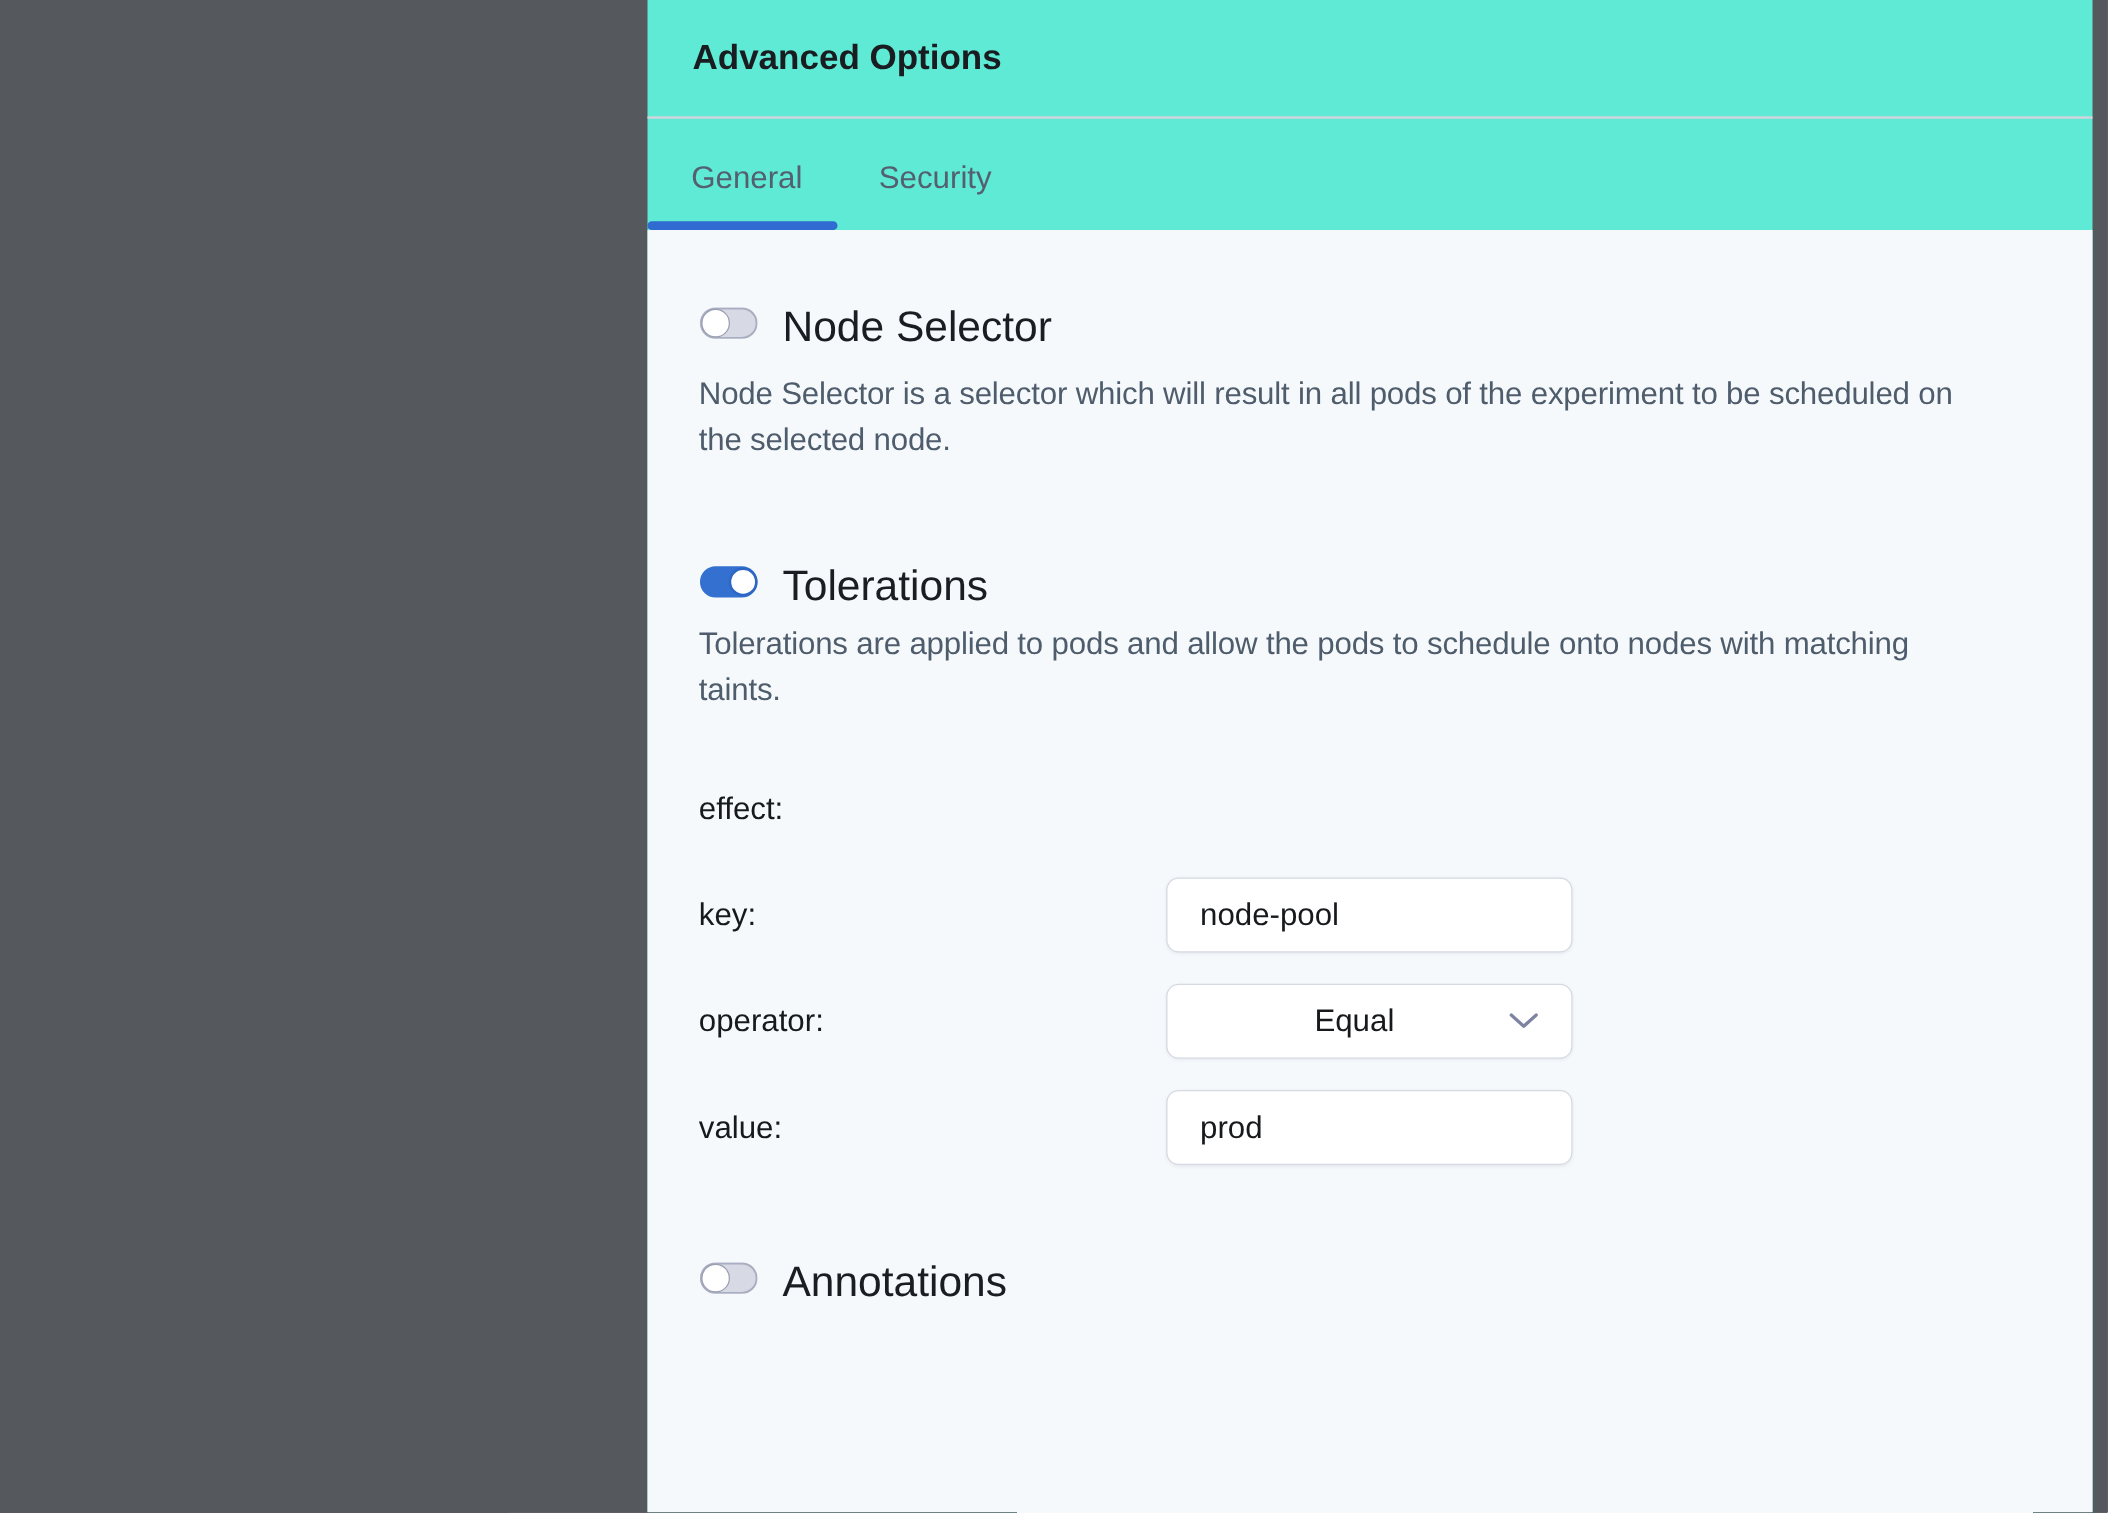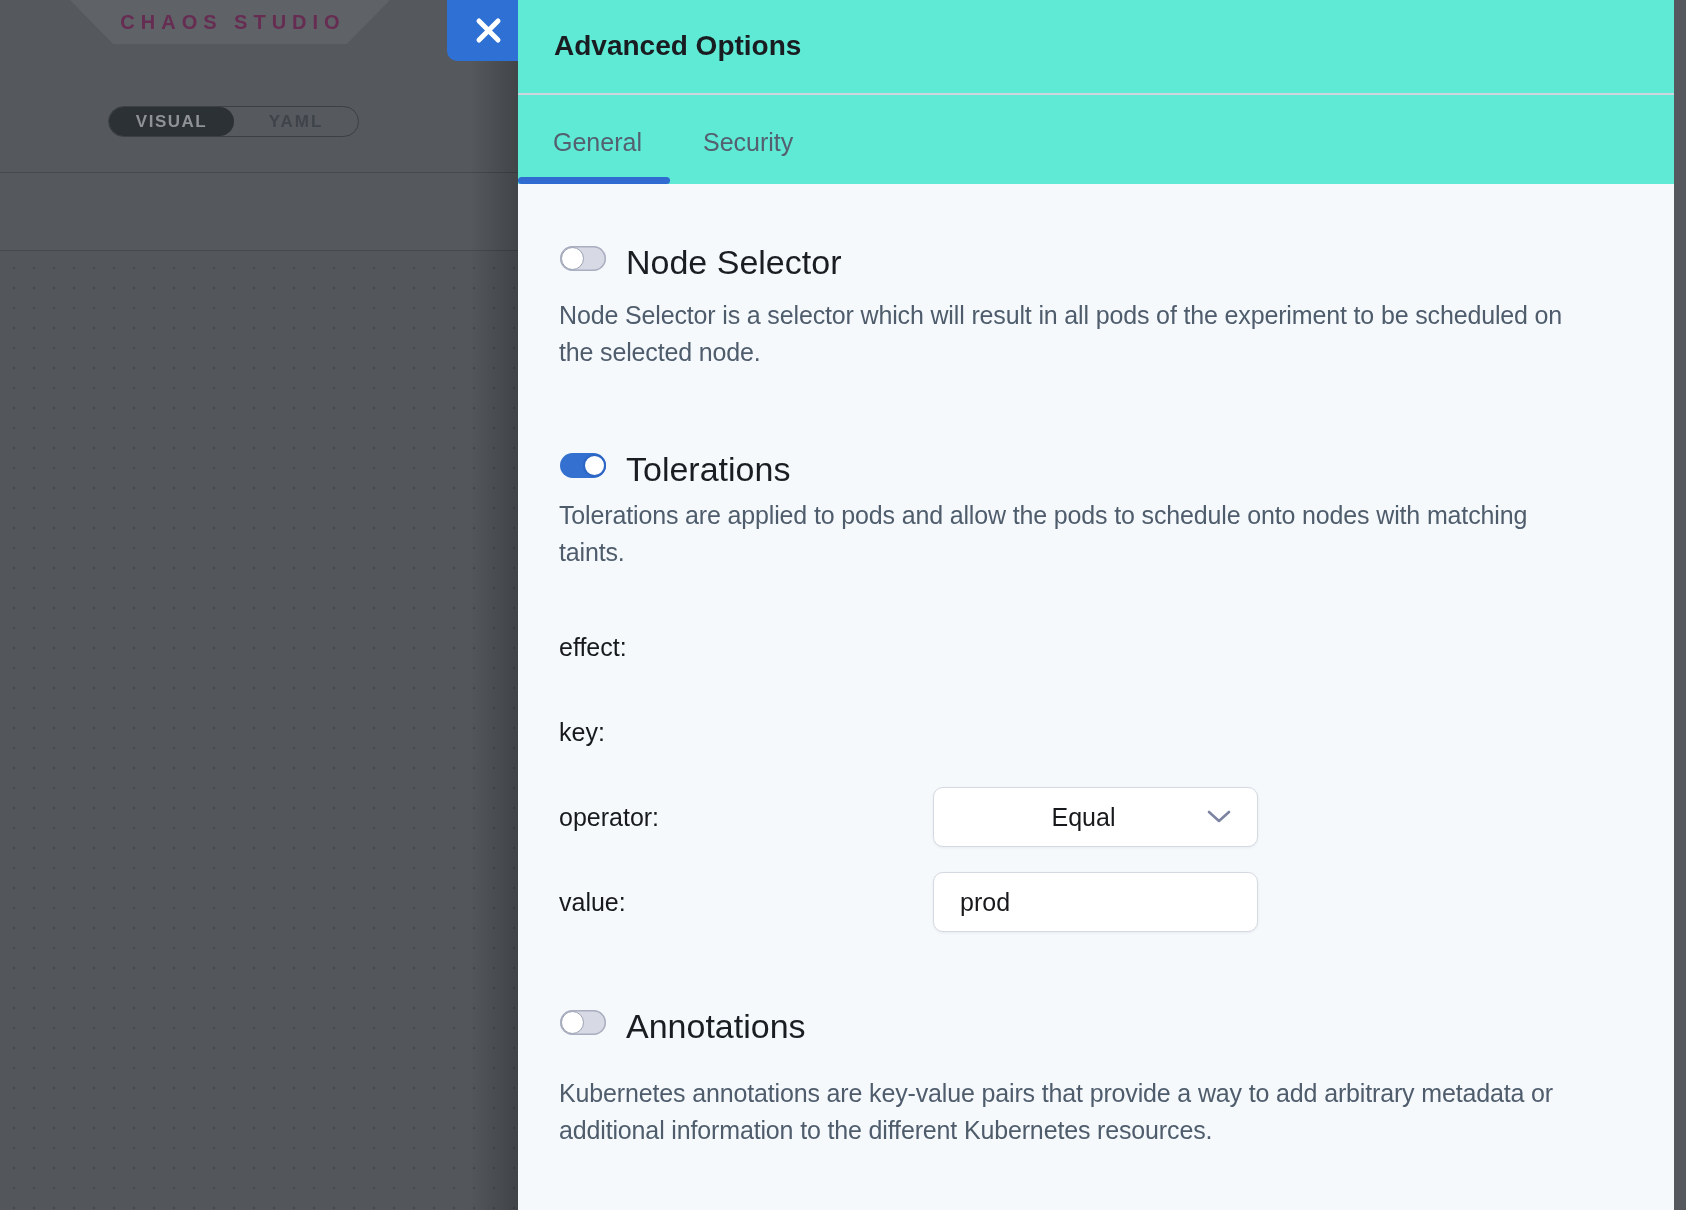--- a/index.html
+++ b/index.html
@@ -60,45 +60,20 @@
   .select-box .sel-value{padding-left:26px;font-size:25px;color:#17191c;flex:1;}
   .select-box .chev{margin-right:26px;display:flex;align-items:center;}
   .text-input{padding:0 0 0 26px;font-size:25px;color:#17191c;outline:none;}
   input.text-input{background:#ffffff;}
 </style>
 </head>
 <body>
 
 <div class="screen">
 
-  <div class="stage">
-    <div class="brand-banner">
-      <span>CHAOS STUDIO</span>
-    </div>
-
-    <div class="seg-control">
-      <div class="seg-visual">
-        <span>VISUAL</span>
-      </div>
-      <div class="seg-yaml">
-        <span>YAML</span>
-      </div>
-    </div>
-
-    <div class="stage-divider"></div>
-    <div class="canvas"></div>
-    <div class="drawer-shadow"></div>
-
-    <button class="close-btn">
-      <svg width="27" height="27" viewBox="0 0 27 27">
-        <line x1="4" y1="4" x2="23" y2="23" stroke="#ffffff" stroke-width="5" stroke-linecap="round"></line>
-        <line x1="23" y1="4" x2="4" y2="23" stroke="#ffffff" stroke-width="5" stroke-linecap="round"></line>
-      </svg>
-    </button>
-  </div>
 
   <div class="drawer">
 
     <div class="drawer-title">Advanced Options</div>
     <div class="title-divider"></div>
 
     <button class="tab tab-general">
       <span>General</span>
     </button>
     <button class="tab tab-security">
@@ -116,34 +91,34 @@
 
     <div class="toggle on" style="left:42px;top:453px;">
       <span class="knob"></span>
     </div>
     <div class="section-label" style="left:108px;top:450px;">Tolerations</div>
     <div class="section-desc" style="top:497px;">Tolerations are applied to pods and allow the pods to schedule onto nodes with matching taints.</div>
 
     <div class="field-label" style="top:632px;">effect:</div>
 
     <div class="field-label" style="top:717px;">key:</div>
+    <input class="field-box text-input" style="top: 702px;" type="text" value="node-pool">
 
     <div class="field-label" style="top:802px;">operator:</div>
     <div class="field-box select-box" style="top:787px;text-align:center;">
       <span class="sel-value">Equal</span>
       <span class="chev">
         <svg width="24" height="14" viewBox="0 0 24 14">
           <polyline points="2,2 12,11 22,2" fill="none" stroke="#7d84a2" stroke-width="2.6" stroke-linecap="round" stroke-linejoin="round"></polyline>
         </svg>
       </span>
     </div>
 
     <div class="field-label" style="top:887px;">value:</div>
     <input class="field-box text-input" style="top: 872px;" type="text" value="prod">
 
     <div class="toggle off" style="left:42px;top:1010px;">
       <span class="knob"></span>
     </div>
     <div class="section-label" style="left:108px;top:1007px;">Annotations</div>
-    <div class="section-desc" style="top:1075px;">Kubernetes annotations are key-value pairs that provide a way to add arbitrary metadata or additional information to the different Kubernetes resources.</div>
 
   </div>
 </div>
 
 </body></html>

